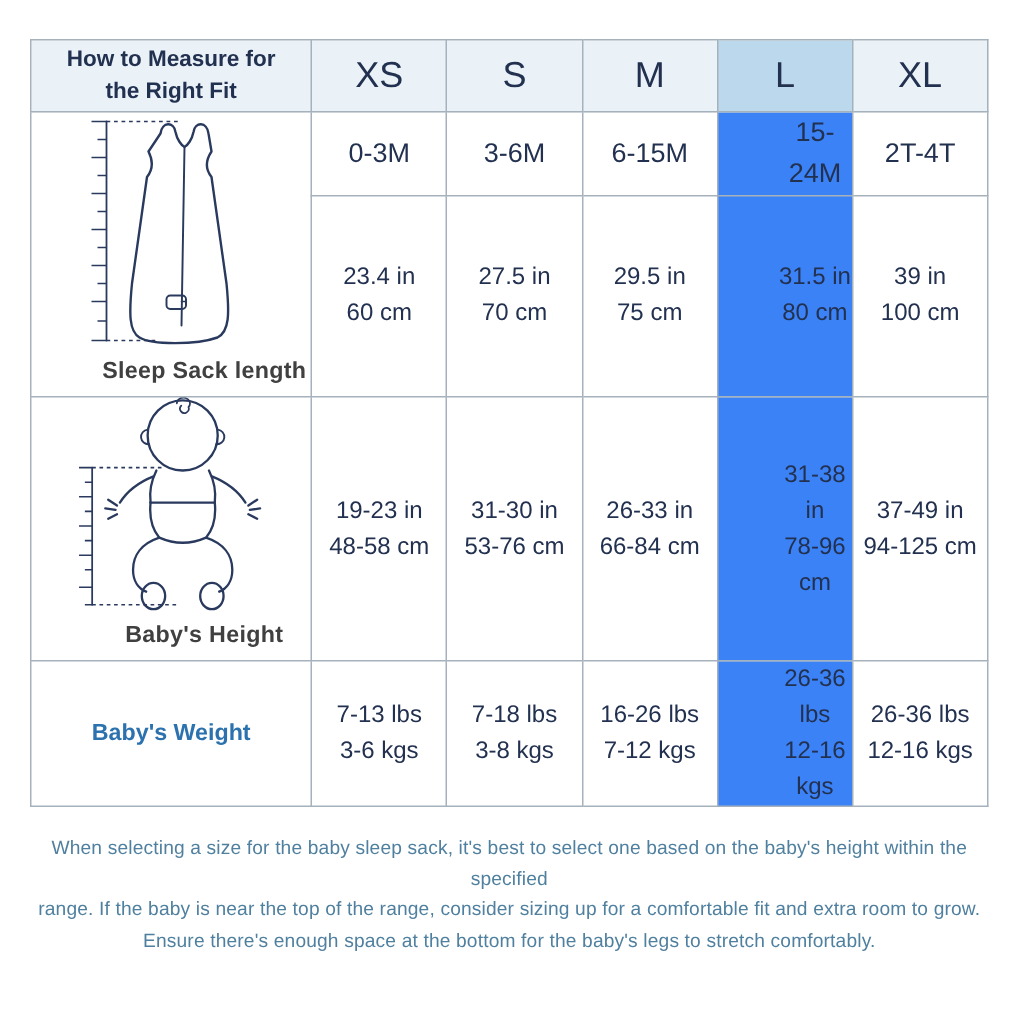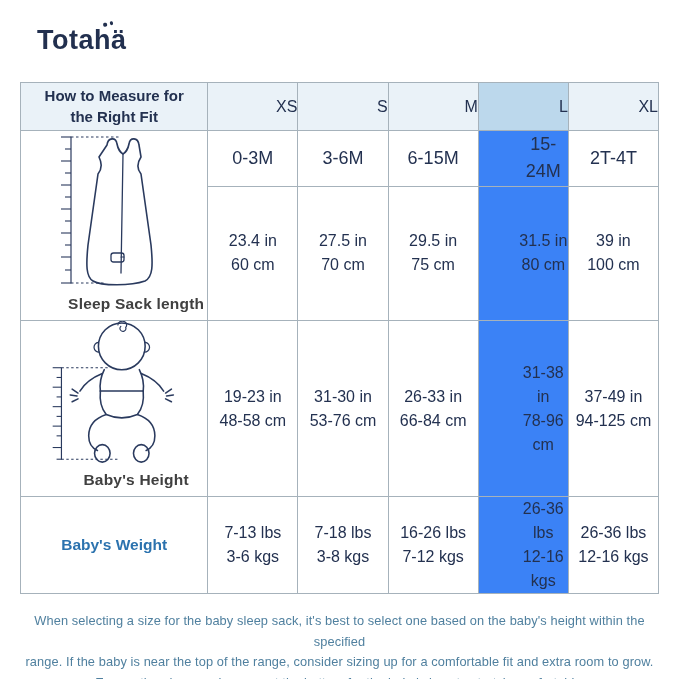--- a/index.html
+++ b/index.html
@@ -17,21 +17,21 @@
   .size-chart col.c-label { width: 187px; }
   .size-chart col.c-size { width: 90px; }
 
   tr.head-row { height: 48px; }
   tr.age-row { height: 49px; }
   tr.len-row { height: 133px; }
   tr.hgt-row { height: 158px; }
   tr.wgt-row { height: 48px; margin-left: 12px; }
 
   th.corner { background: #eaf2f8; font-size: 15px; font-weight: bold; line-height: 1.35; white-space: pre-line; }
-  th.size { background: #eaf2f8; font-size: 16px; font-weight: normal; text-align: right; }
+  th.size { background: #eaf2f8; font-size: 24px; font-weight: normal; }
   th.size.hl { background: #bcd8ec; }
   td.hl { background: #3b82f6; padding-left: 40px; }
 
   td.cell { font-size: 16px; line-height: 1.5; white-space: pre-line; }
   td.age { font-size: 18px; }
 
   td.illus-cell { vertical-align: bottom; padding-bottom: 7px; }
   .illus-wrap { display: flex; flex-direction: column; align-items: center; gap: 4px; }
   .blue-label { color: #404040; font-size: 15.5px; font-weight: bold; letter-spacing: 0.2px; margin-left: 44px; }
   td.wlabel { color: #2b72ae; font-size: 15.5px; font-weight: bold; }
@@ -39,27 +39,20 @@
   .footer-note { margin: 17px auto 0 auto; width: 655px; text-align: center; font-size: 12.8px; line-height: 1.62; color: #50809f; white-space: pre-line; letter-spacing: 0.1px; }
 
   svg .stroke { fill: none; stroke: #2a3a5e; stroke-width: 1.6; stroke-linecap: round; stroke-linejoin: round; }
   svg .dash { fill: none; stroke: #2a3a5e; stroke-width: 1.1; stroke-dasharray: 2.5,2.5; }
   svg .tick { fill: none; stroke: #2a3a5e; stroke-width: 1.1; }
 </style>
 </head>
 <body>
 
 <div class="header">
-  <div class="logo">
-    <span>Totahä</span>
-    <span class="logo-dots">
-        <i></i>
-        <i></i>
-      </span>
-  </div>
 </div>
 
 <table class="size-chart">
   <colgroup>
     <col class="c-label">
       <col class="c-size">
       <col class="c-size">
       <col class="c-size">
       <col class="c-size">
       <col class="c-size">

